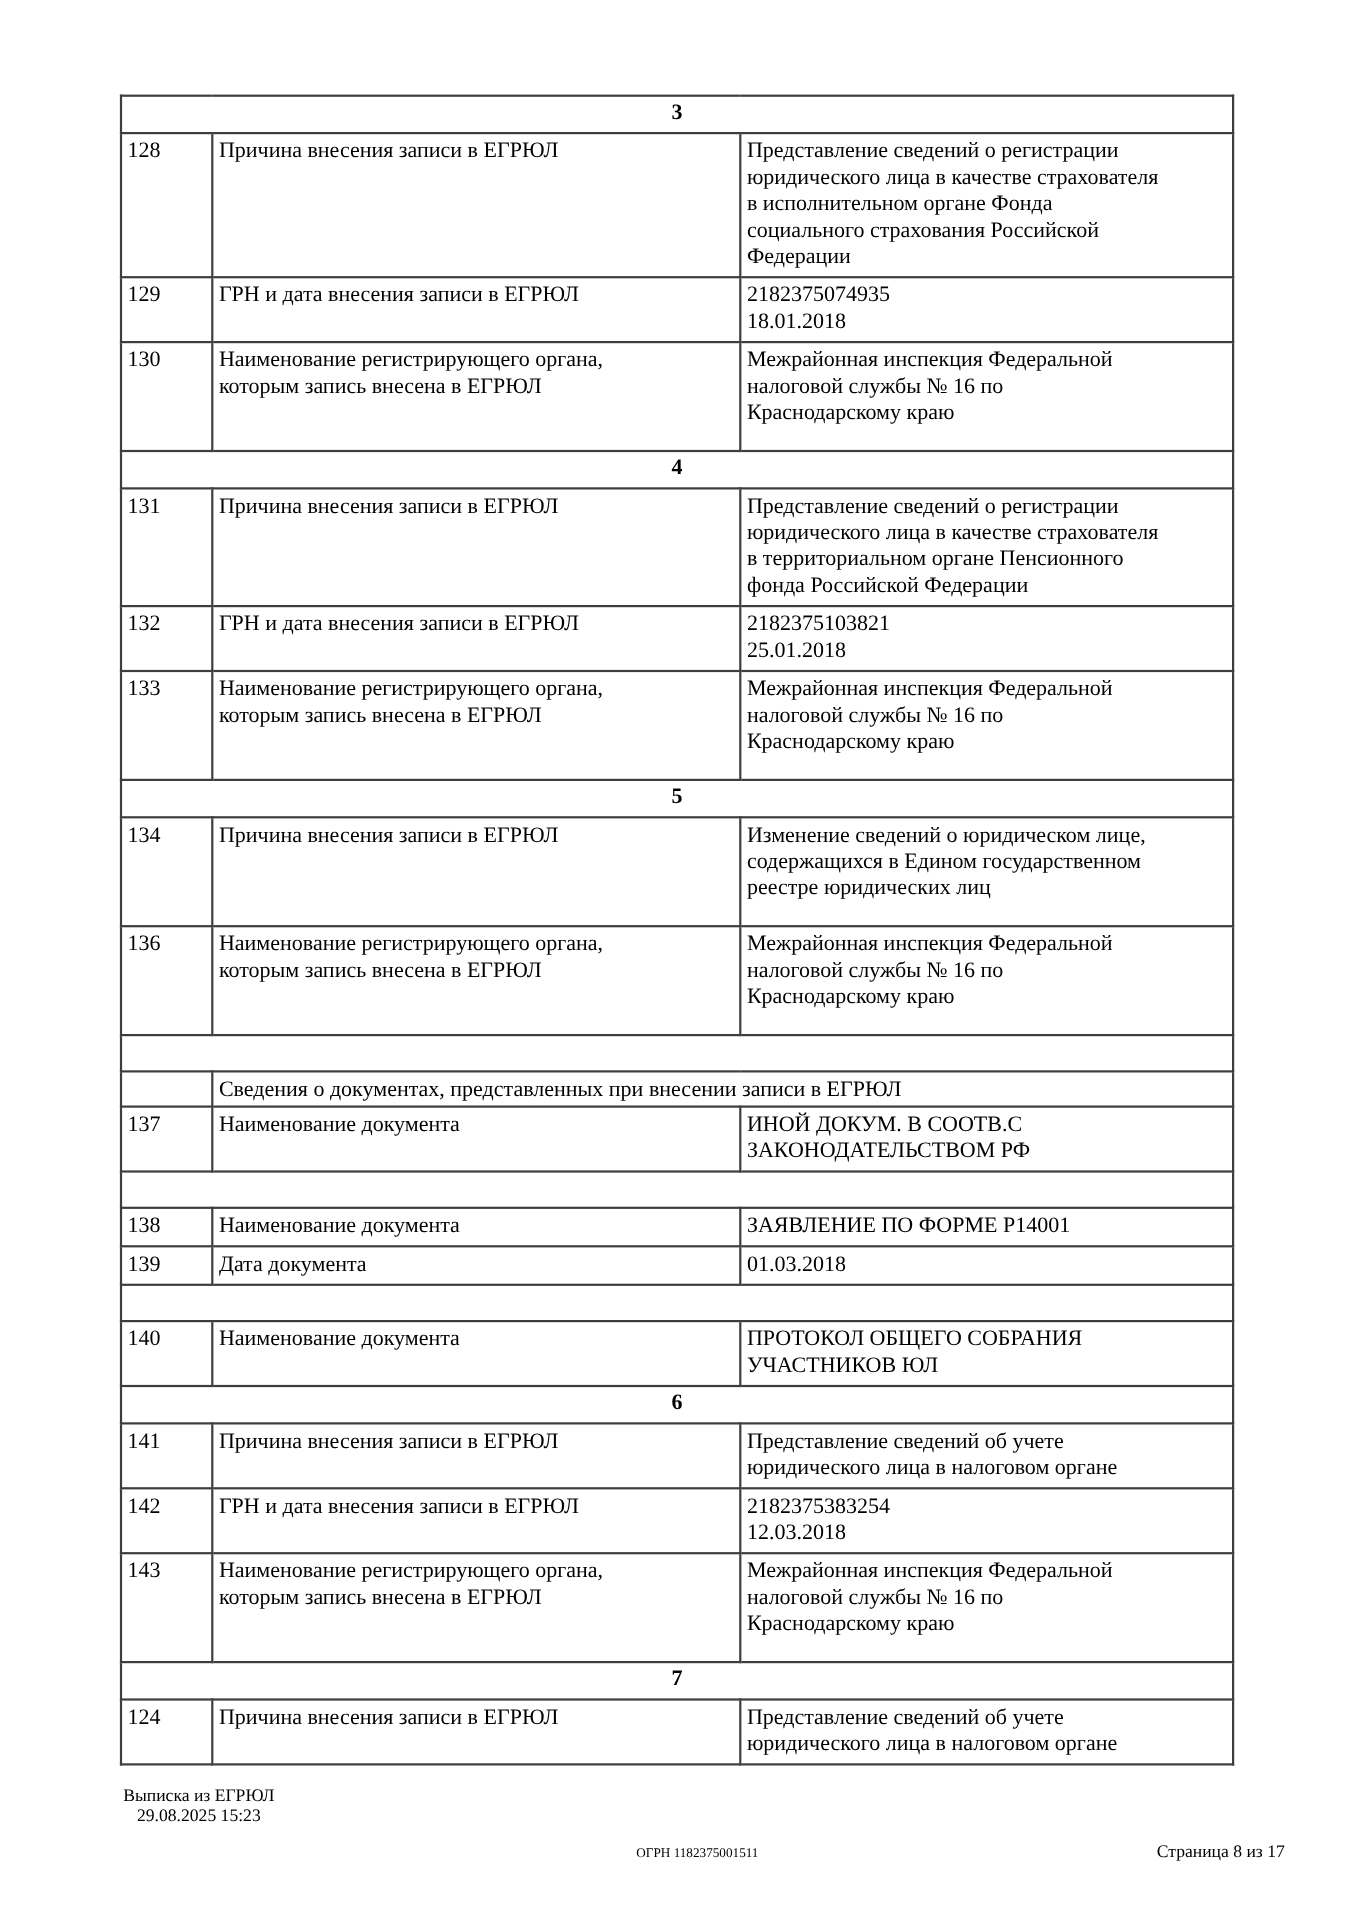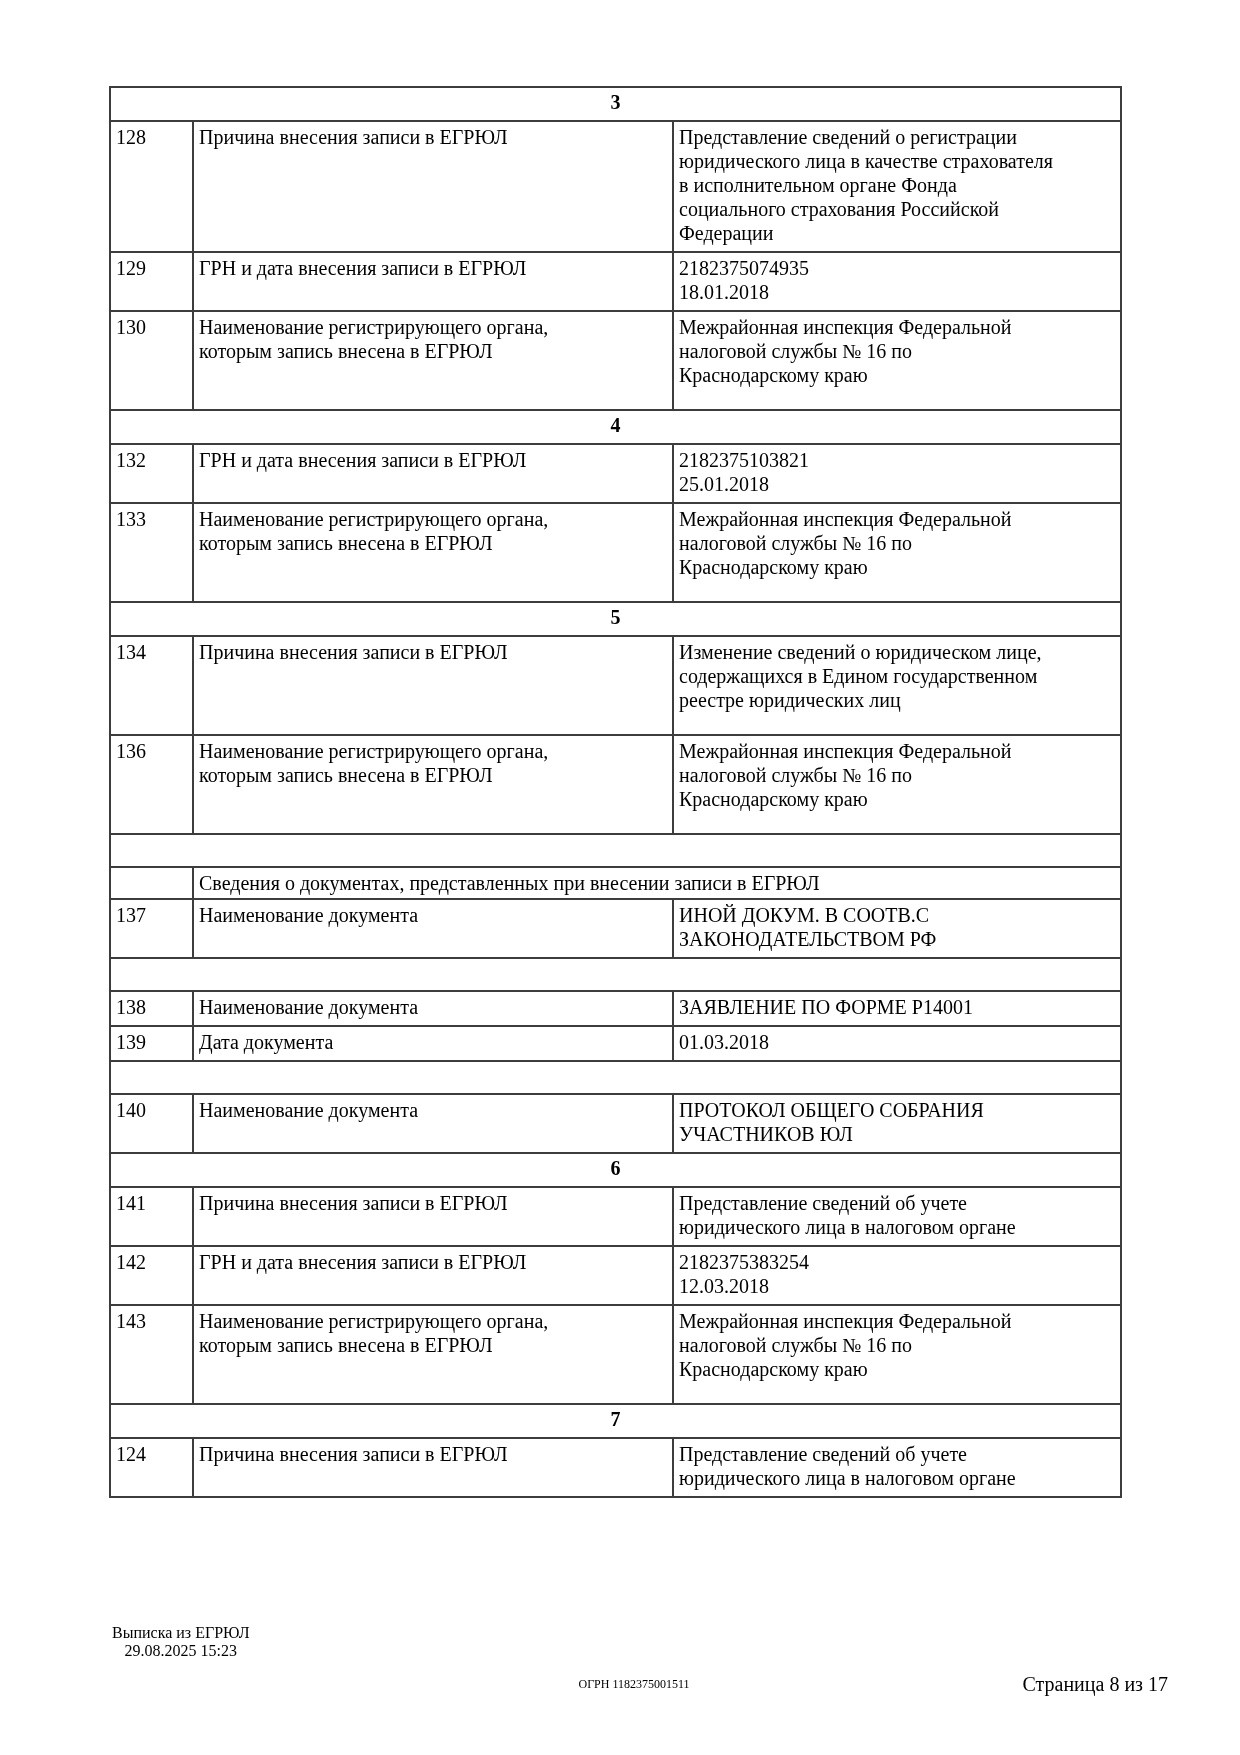--- a/index.html
+++ b/index.html
@@ -32,21 +32,21 @@
   .footer-left{
     position:absolute;left:112px;top:1624px;
     font-size:16px;line-height:18px;text-align:center;
   }
   .footer-ogrn{
     position:absolute;left:0;top:1675px;width:1240px;
     text-align:center;text-indent:28px;font-size:12px;line-height:18px;
   }
   .footer-page{
     position:absolute;right:72px;top:1675px;
-    font-size:20px;line-height:18px;
+    font-size:16px;line-height:18px;
   }
 </style>
 </head>
 <body>
 
 <div class="page">
 
   <table class="egrul">
     <colgroup>
       <col style="width:83px">
@@ -76,20 +76,28 @@
           <td class="num">130</td>
           <td>Наименование регистрирующего органа,
 которым запись внесена в ЕГРЮЛ</td>
           <td>Межрайонная инспекция Федеральной
 налоговой службы № 16 по
 Краснодарскому краю</td>
         </tr>
         <tr class="section-row">
           <td colspan="3">4</td>
         </tr>
+        <tr class="record-row lines-4">
+          <td class="num">131</td>
+          <td>Причина внесения записи в ЕГРЮЛ</td>
+          <td>Представление сведений о регистрации
+юридического лица в качестве страхователя
+в территориальном органе Пенсионного
+фонда Российской Федерации</td>
+        </tr>
         <tr class="record-row lines-2">
           <td class="num">132</td>
           <td>ГРН и дата внесения записи в ЕГРЮЛ</td>
           <td>2182375103821
 25.01.2018</td>
         </tr>
         <tr class="record-row lines-3">
           <td class="num">133</td>
           <td>Наименование регистрирующего органа,
 которым запись внесена в ЕГРЮЛ</td>

